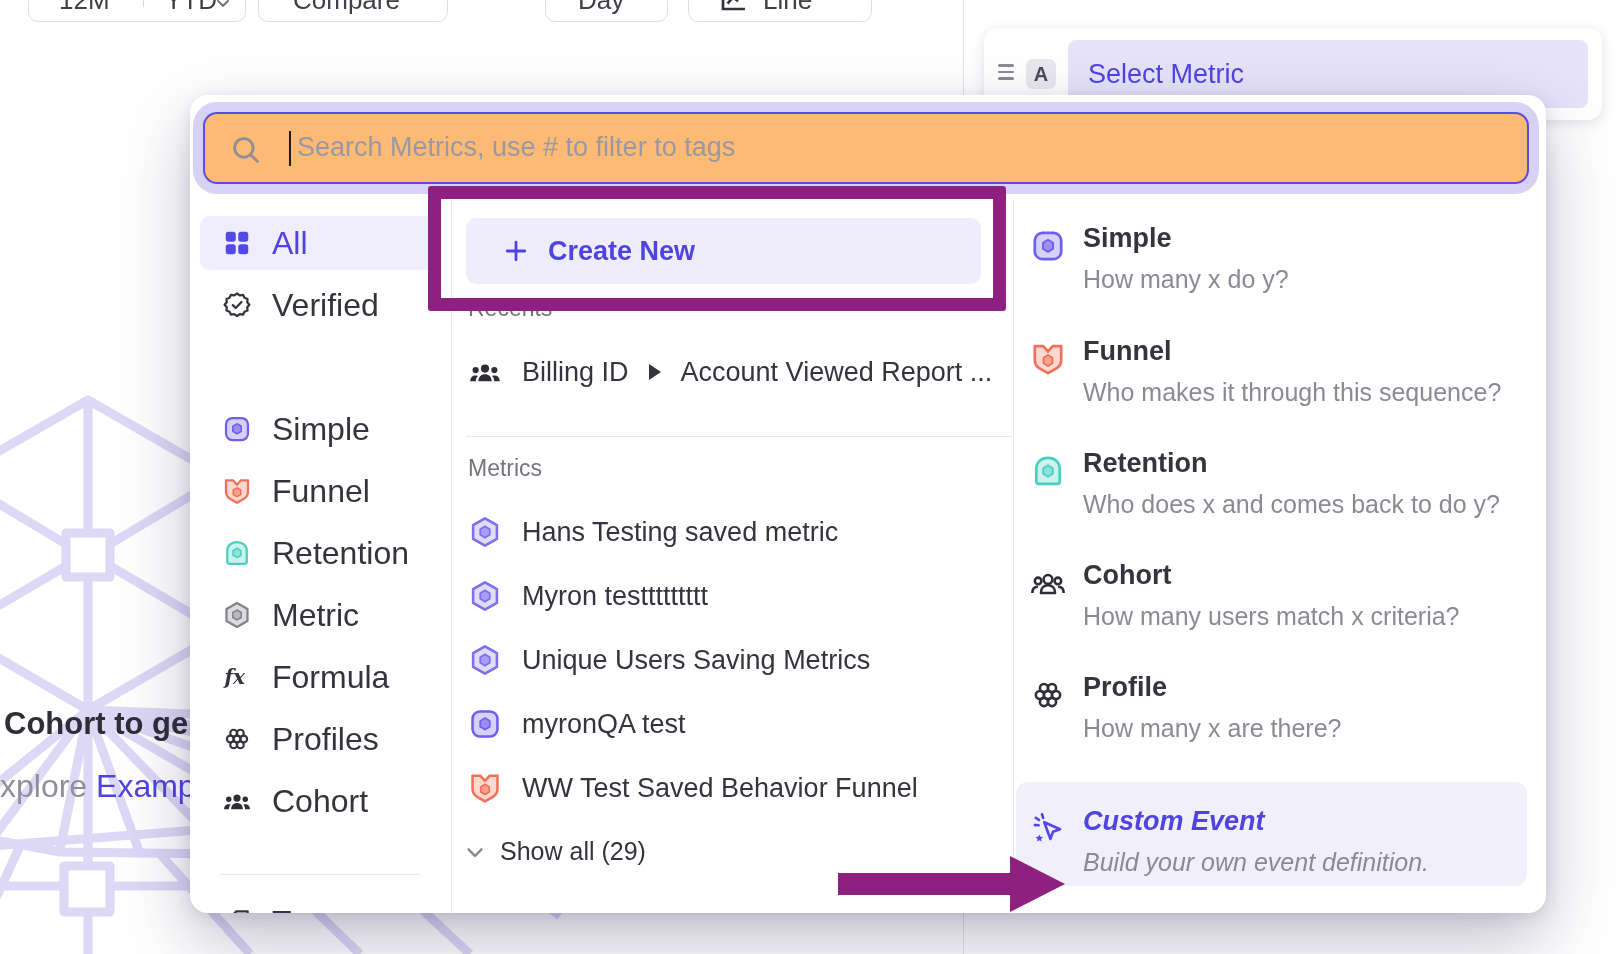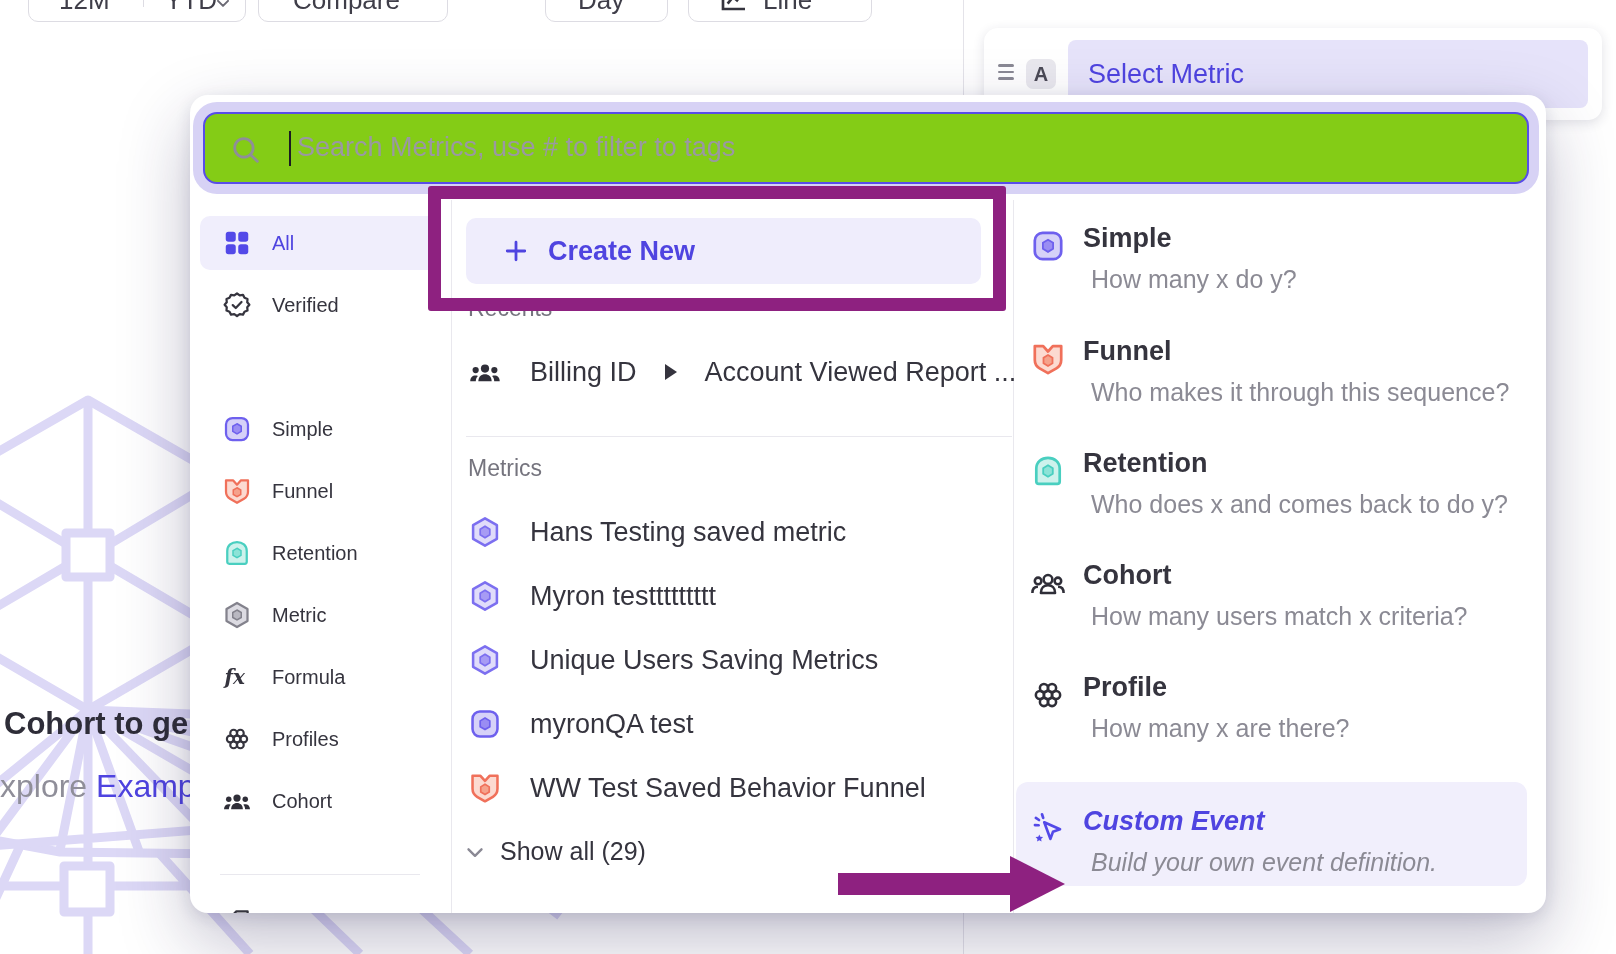--- a/index.html
+++ b/index.html
@@ -26,56 +26,56 @@
   #qb-handle { left:14px; top:36px; width:16px; height:20px; display:flex; flex-direction:column; gap:4px; }
   #qb-handle i { display:block; height:2.5px; background:#8a8994; border-radius:2px; }
   #qb-badge { left:42px; top:31px; width:30px; height:30px; background:#e9e8ee; border-radius:7px;
               display:flex; align-items:center; justify-content:center; font-size:20px; font-weight:700; color:#4b4a55; }
   #qb-pill { left:84px; top:12px; width:520px; height:68px; background:#e6e3fa; border-radius:8px;
              display:flex; align-items:center; padding-left:20px; font-size:27px; font-weight:500; color:#4f44e0; }
 
   
   #panel { left:190px; top:95px; width:1356px; height:818px; background:#fff; border-radius:18px;
            box-shadow:0 28px 70px rgba(35,30,80,.28), 0 4px 16px rgba(35,30,80,.12); overflow:hidden; z-index:10; }
-  #search-wrap { left:13px; top:17px; width:1326px; height:72px; background:#84cc16; border:2.5px solid #584de8;
+  #search-wrap { left:13px; top:17px; width:1326px; height:72px; background:#fdba74; border:2.5px solid #584de8;
                  border-radius:14px; box-shadow:0 0 0 10px #d7d2f5; }
   #search-wrap svg { position:absolute; left:24px; top:19px; }
   #search-caret { position:absolute; left:84px; top:17px; width:2px; height:35px; background:#1c1b22; }
   #search-input { position:absolute; left:92px; top:0; width:1200px; height:67px; border:none; outline:none;
                   font-family:"Liberation Sans",sans-serif; font-size:27px; color:#35343e; background:transparent; }
   #search-input::placeholder { color:#9a98a3; }
 
   .vdiv { position:absolute; top:105px; bottom:0; width:1px; background:#e9e8ee; }
 
   
   .side-item { position:absolute; left:10px; width:240px; height:54px; border-radius:10px;
                display:flex; align-items:center; gap:20px; padding-left:22px; cursor:pointer; }
-  .side-item .lbl { font-size:20px; font-weight:500; color:#35343e; }
+  .side-item .lbl { font-size:32px; font-weight:500; color:#35343e; }
   .side-item.selected { background:#f0eefc; }
   .side-item.selected .lbl { color:#4f44e0; }
   #side-divider { position:absolute; left:30px; top:779px; width:200px; height:1px; background:#e9e8ee; }
 
   
   #create-new { left:276px; top:123px; width:515px; height:66px; background:#efedfc; border-radius:10px;
                 display:flex; align-items:center; gap:18px; padding-left:36px; cursor:pointer; }
   #create-new .lbl { font-size:27px; font-weight:700; color:#4f44e0; }
   .section-label { position:absolute; left:278px; font-size:23px; font-weight:500; color:#75747e; }
-  .mid-row { position:absolute; left:278px; height:44px; display:flex; align-items:center; gap:28px; cursor:pointer; }
+  .mid-row { position:absolute; left:278px; height:44px; display:flex; align-items:center; gap:20px; cursor:pointer; }
   .mid-row .lbl { font-size:27px; font-weight:500; color:#35343e; white-space:nowrap; }
   #mid-divider { position:absolute; left:276px; top:341px; width:546px; height:1px; background:#e9e8ee; }
   .crumb-tri { width:0; height:0; border-left:12px solid #35343e; border-top:8px solid transparent;
                border-bottom:8px solid transparent; }
   #show-all { position:absolute; left:272px; top:742px; display:flex; align-items:center; gap:12px; cursor:pointer;justify-content:space-between; }
   #show-all .lbl { font-size:25px; font-weight:500; color:#35343e; }
 
   
   .cat { position:absolute; left:826px; width:511px; cursor:pointer; }
   .cat .icon { position:absolute; left:14px; top:5px; }
   .cat .ttl { position:absolute; left:67px; top:0; font-size:27px; font-weight:600; color:#35343e; white-space:nowrap; }
-  .cat .dsc { position:absolute; left:67px; top:42px; font-size:25px; font-weight:400; color:#8b8a94; white-space:nowrap;margin-left:8px; }
+  .cat .dsc { position:absolute; left:67px; top:42px; font-size:25px; font-weight:400; color:#8b8a94; white-space:nowrap; }
   .cat.highlight { background:#f1effc; border-radius:12px; }
   .cat.highlight .ttl { color:#4f44e0; }
 
   
   #anno-rect { left:428px; top:186px; width:578px; height:125px; border:13px solid #8e2180; border-radius:3px;
                z-index:20; pointer-events:none; }
   #anno-arrow-shaft { left:838px; top:873px; width:174px; height:22px; background:#8e2180; z-index:21; }
   #anno-arrow-head { left:1010px; top:856px; width:0; height:0; border-top:28px solid transparent;
                      border-bottom:28px solid transparent; border-left:55px solid #8e2180; z-index:21; }
 </style>

